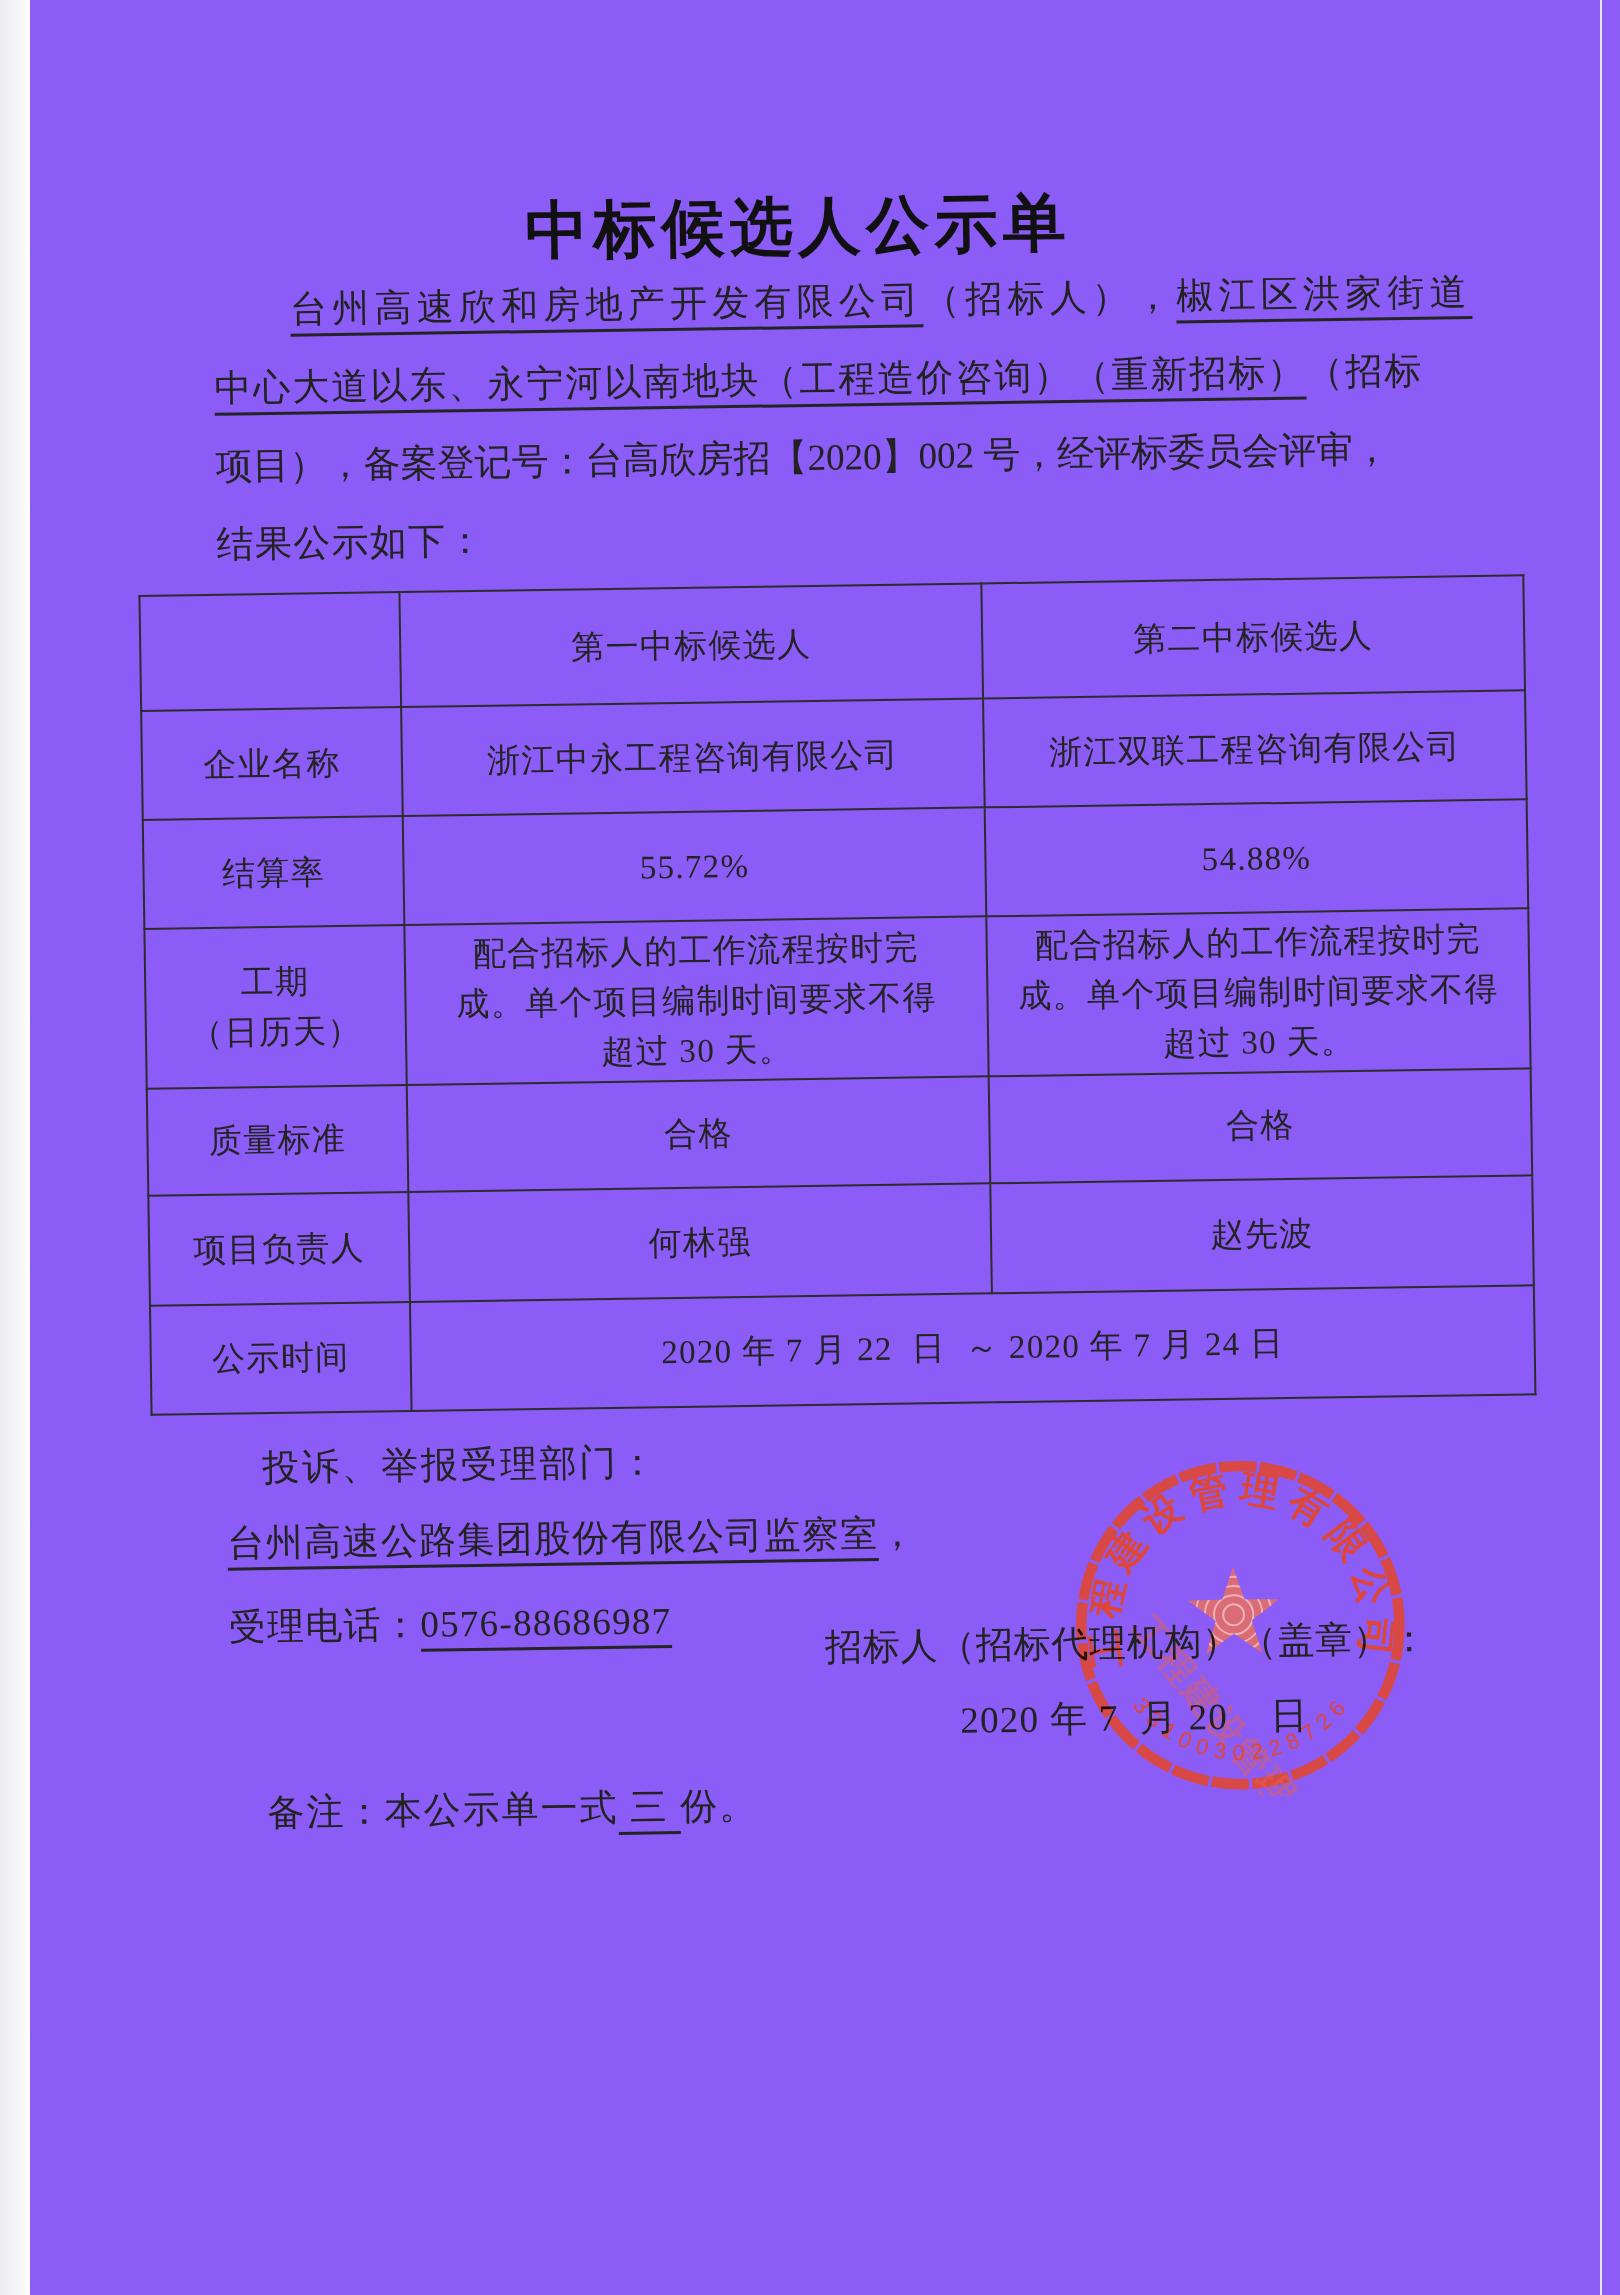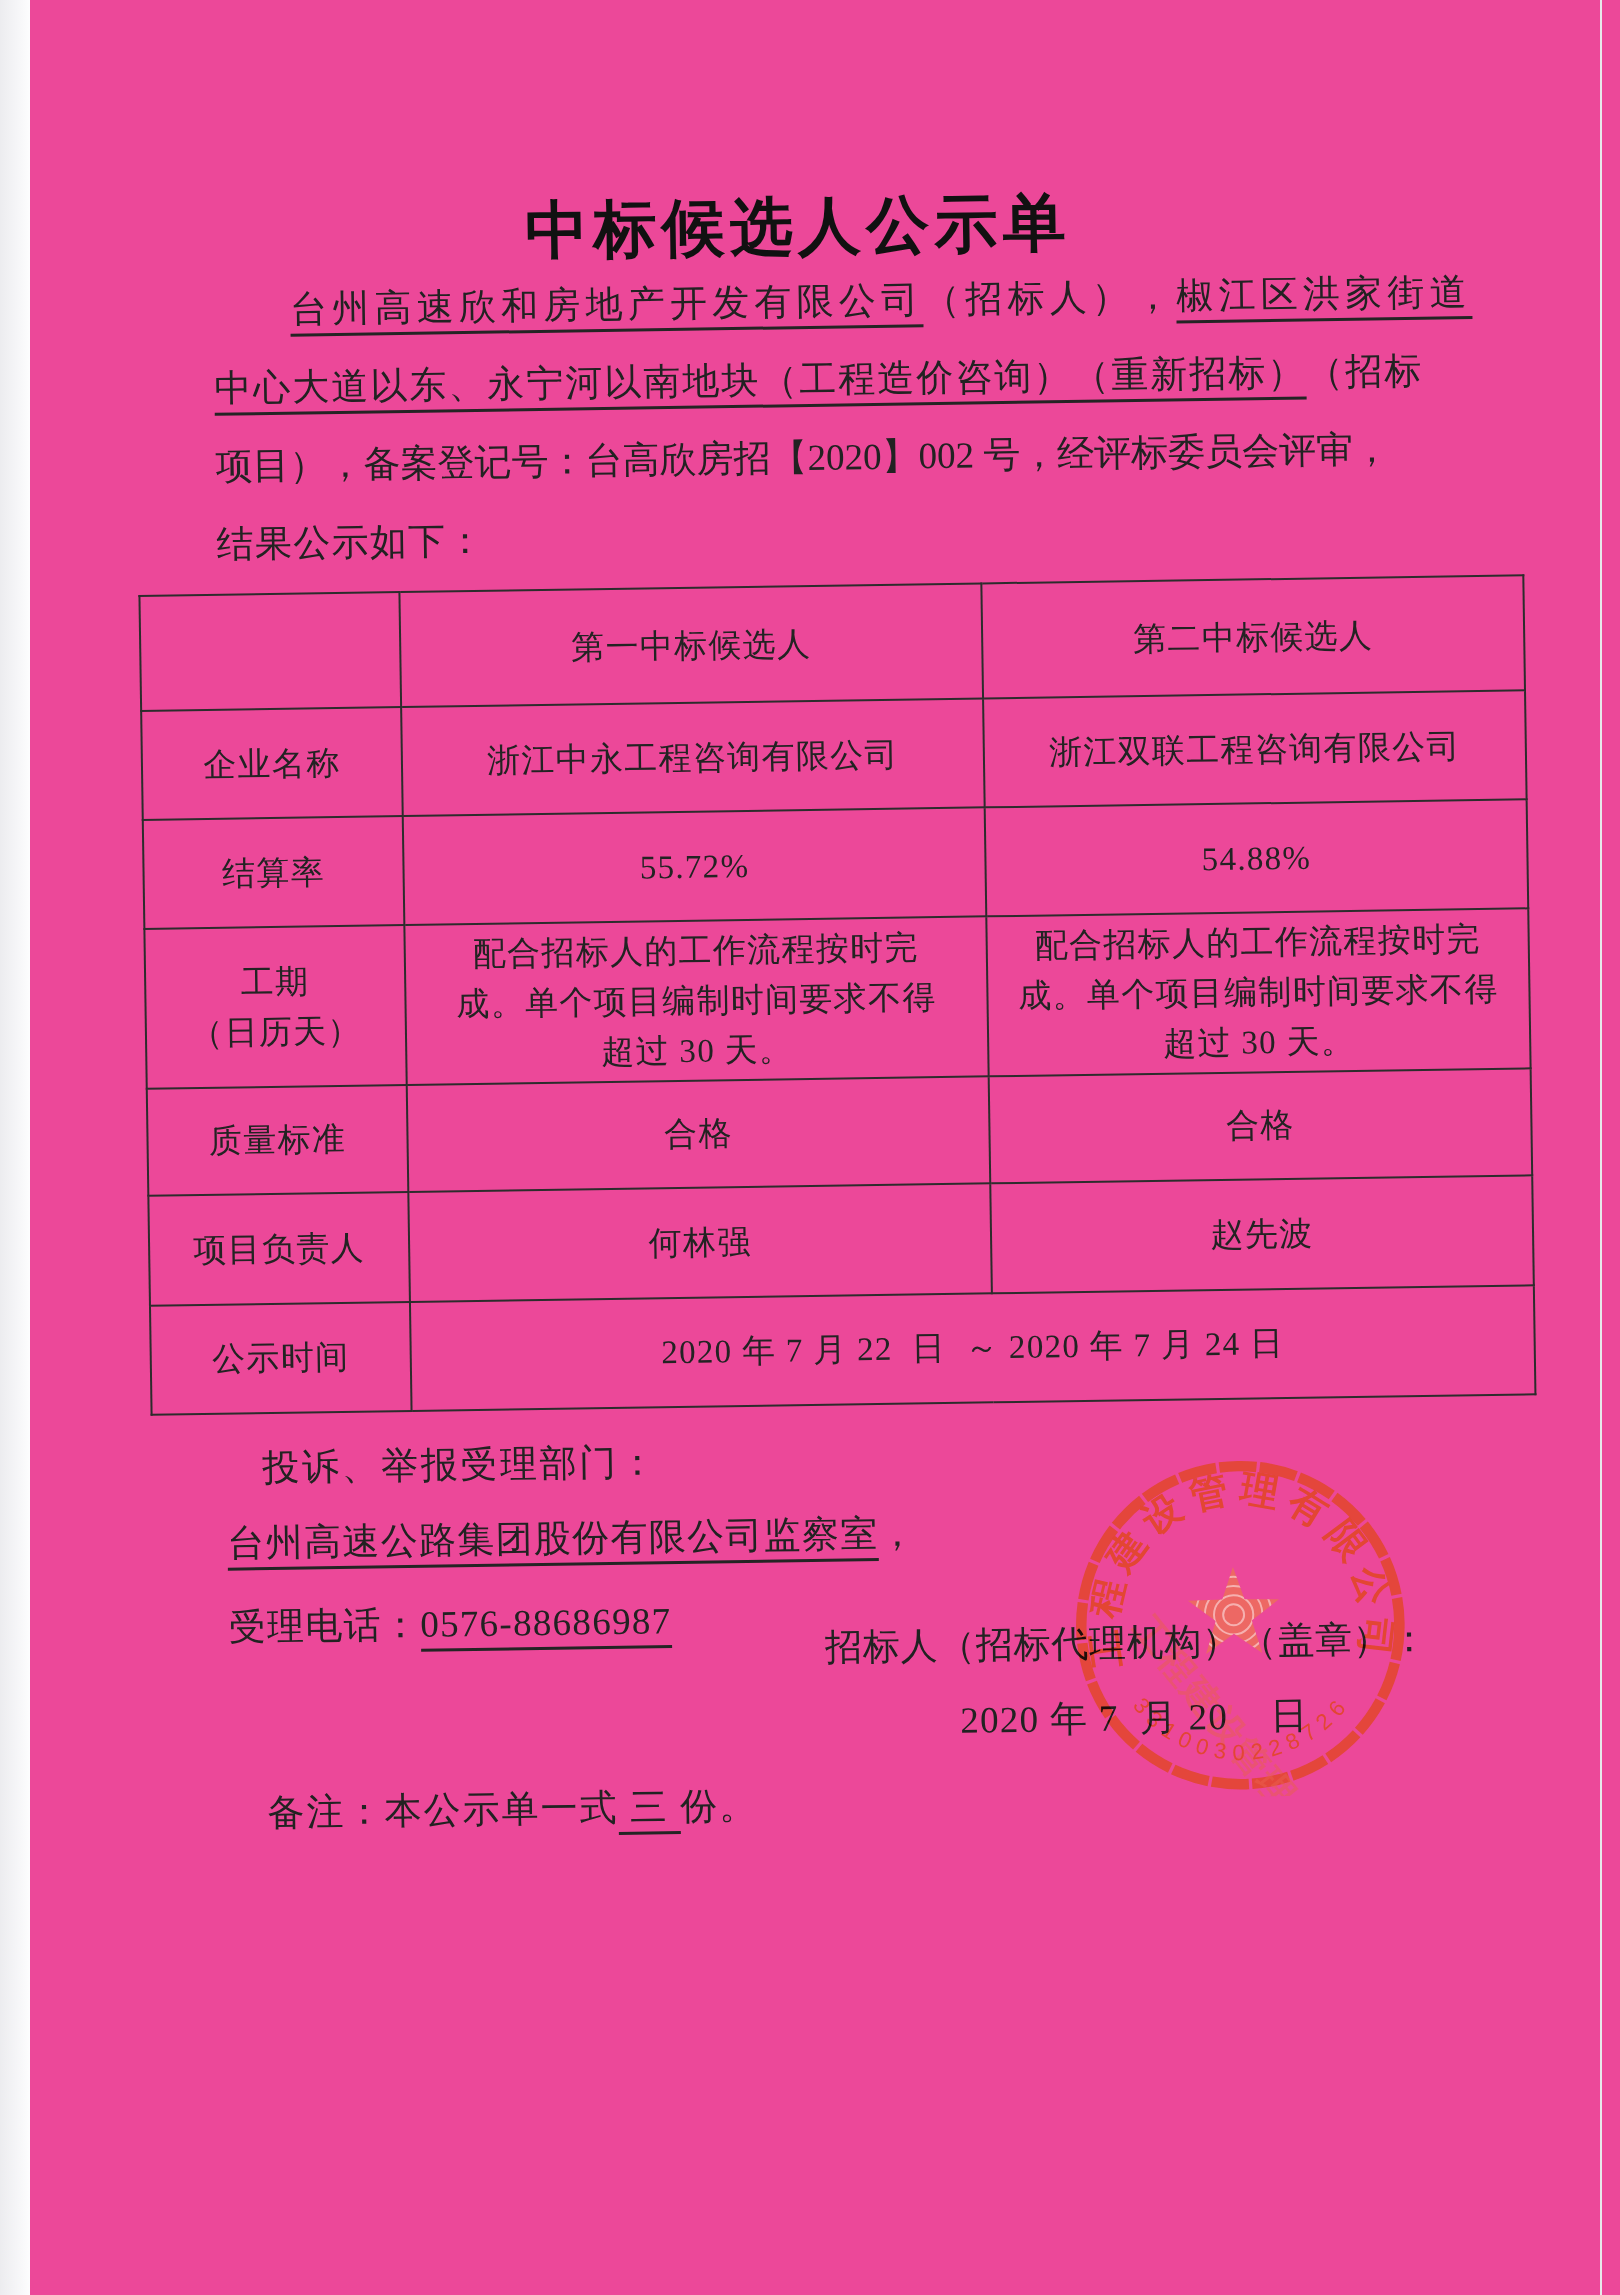--- a/index.html
+++ b/index.html
@@ -1,19 +1,19 @@
 <!DOCTYPE html>
 <html style="font-size:10.5px"><head>
 <meta charset="utf-8">
 <style>
   html,body{margin:0;padding:0;background:#d9d9d9;}
   .page{
     position:relative;
     width:1620px;height:2295px;
-    background:#ec4899;
+    background:#8b5cf6;
     overflow:hidden;
     font-family:"Liberation Serif","DejaVu Serif",serif;
     color:#1e1e1e;
   }
   
   .page::before{
     content:"";position:absolute;left:0;top:0;bottom:0;width:30px;
     background:linear-gradient(90deg,#ececef,#fdfdfe);pointer-events:none;
   }
   .scan-edge-right{position:absolute;top:0;bottom:0;left:1600px;width:2px;background:#e7e7ea;}

